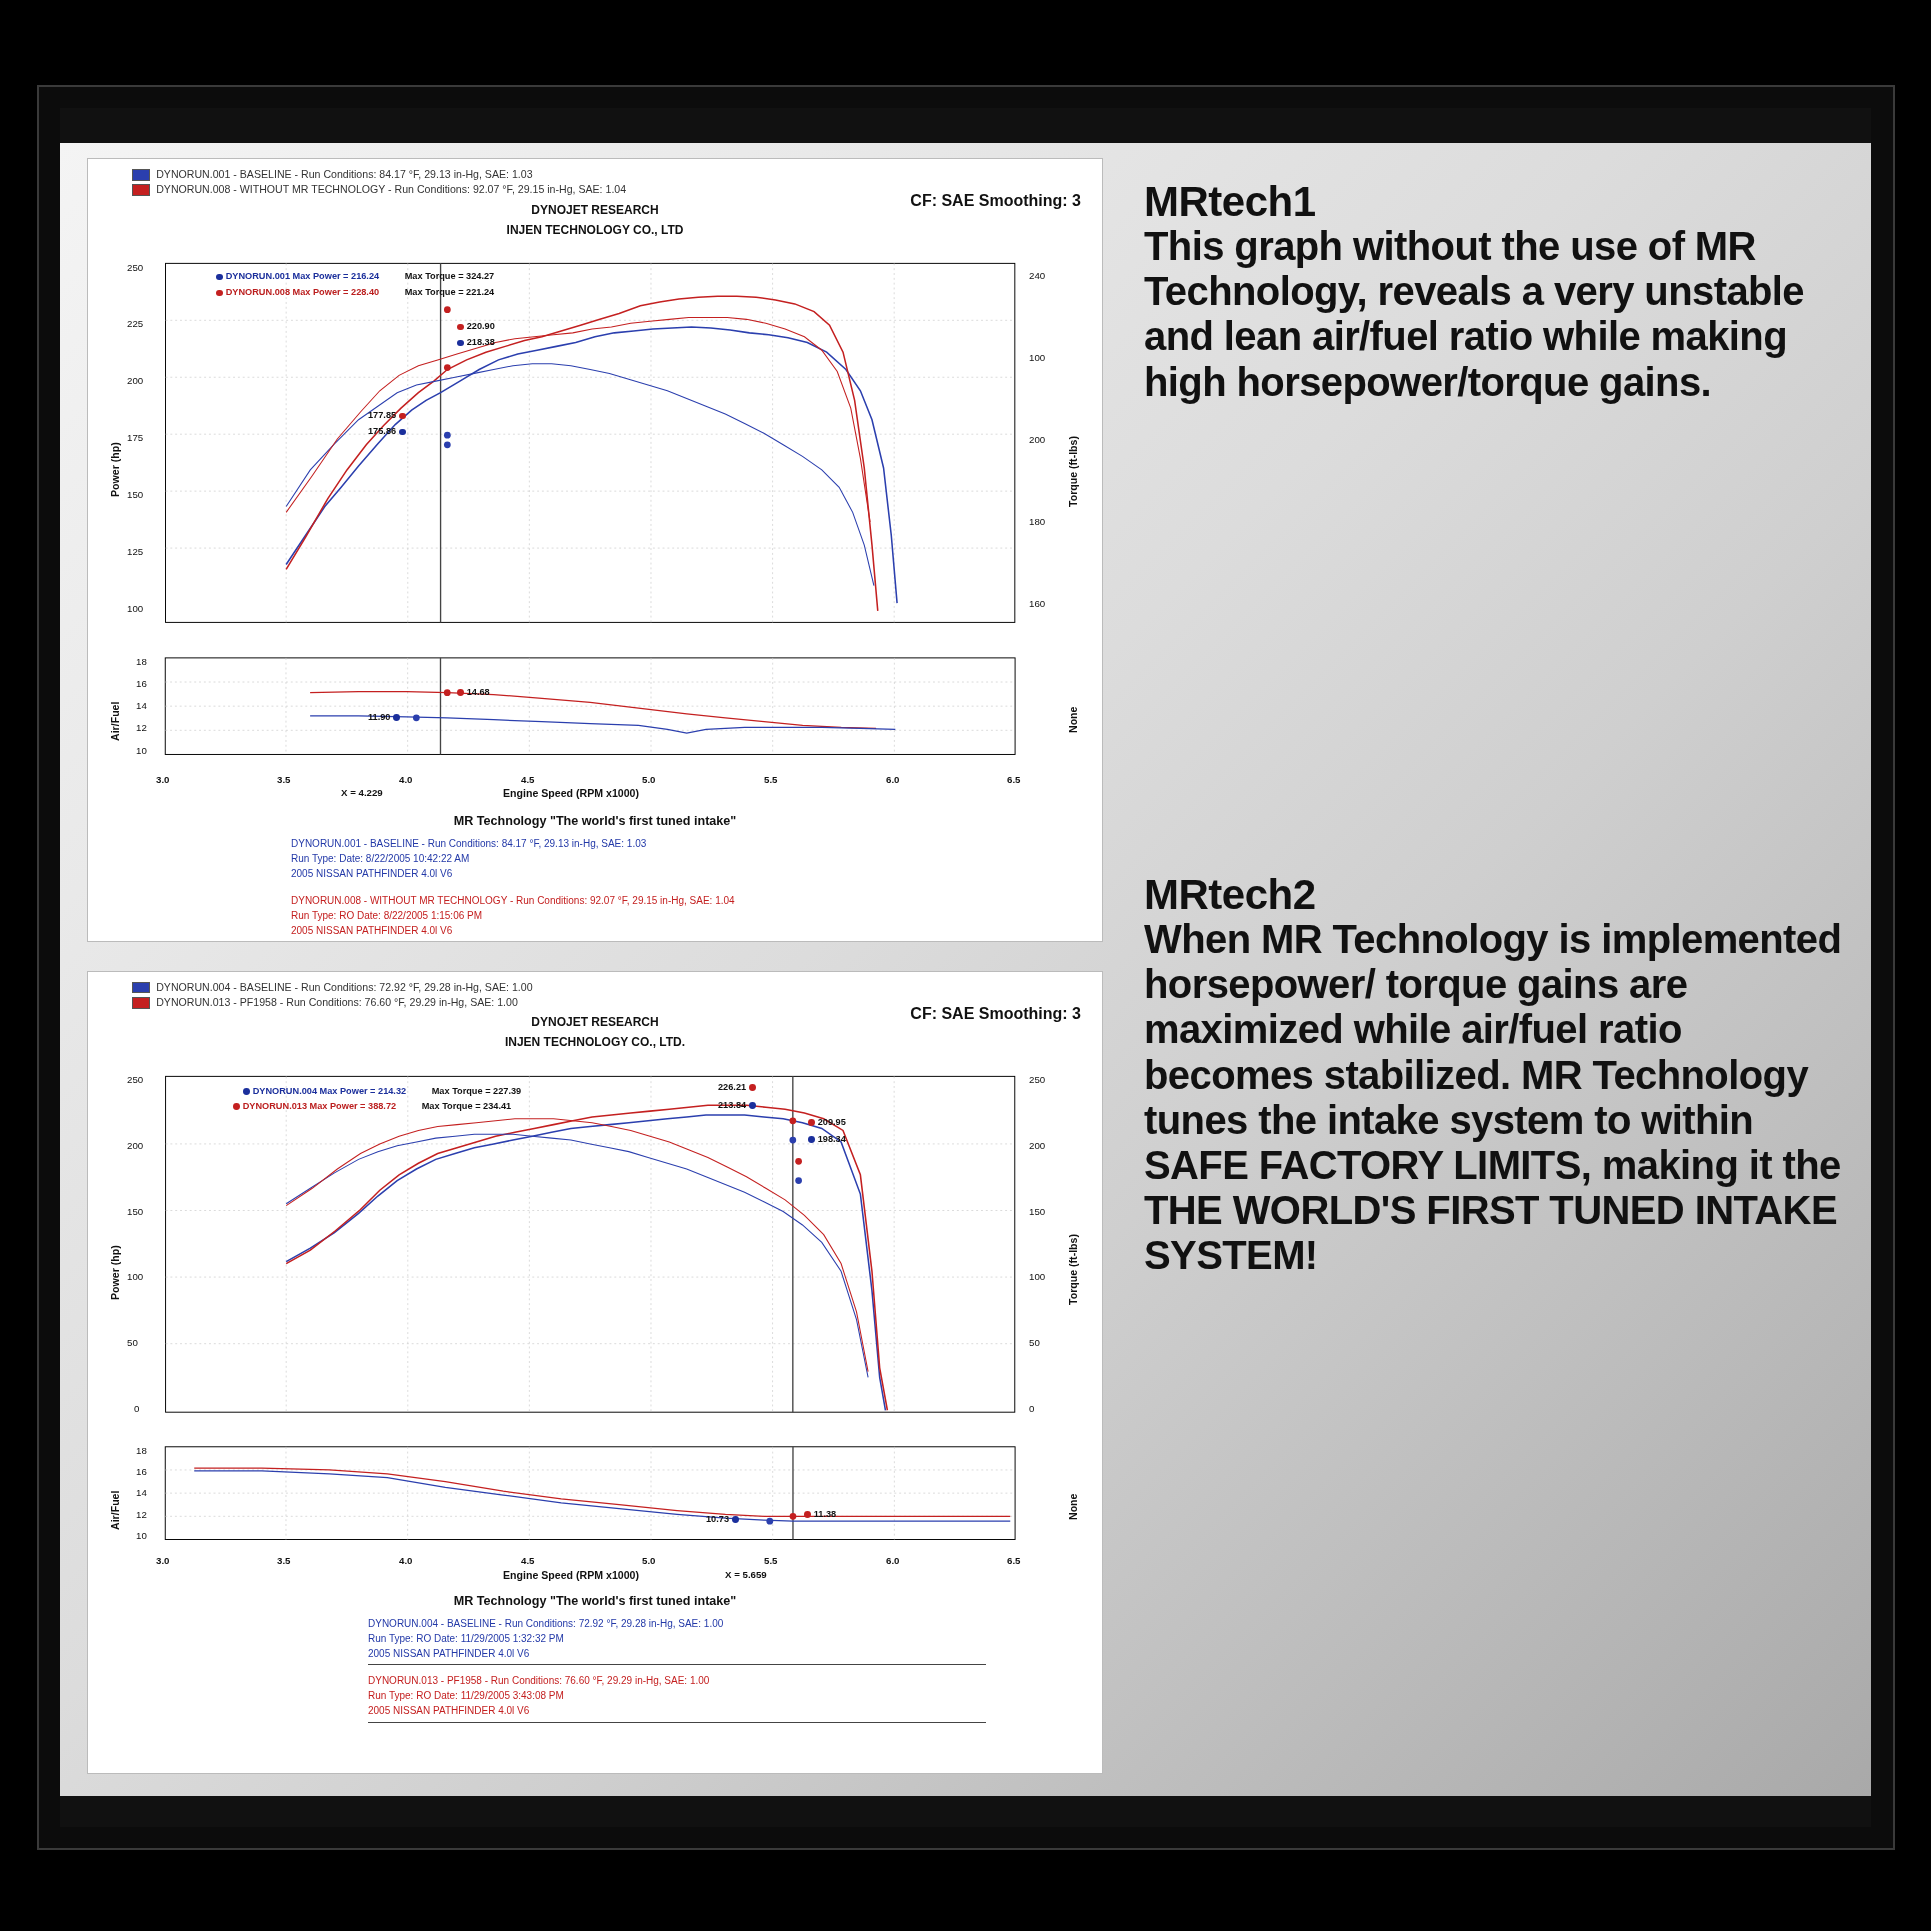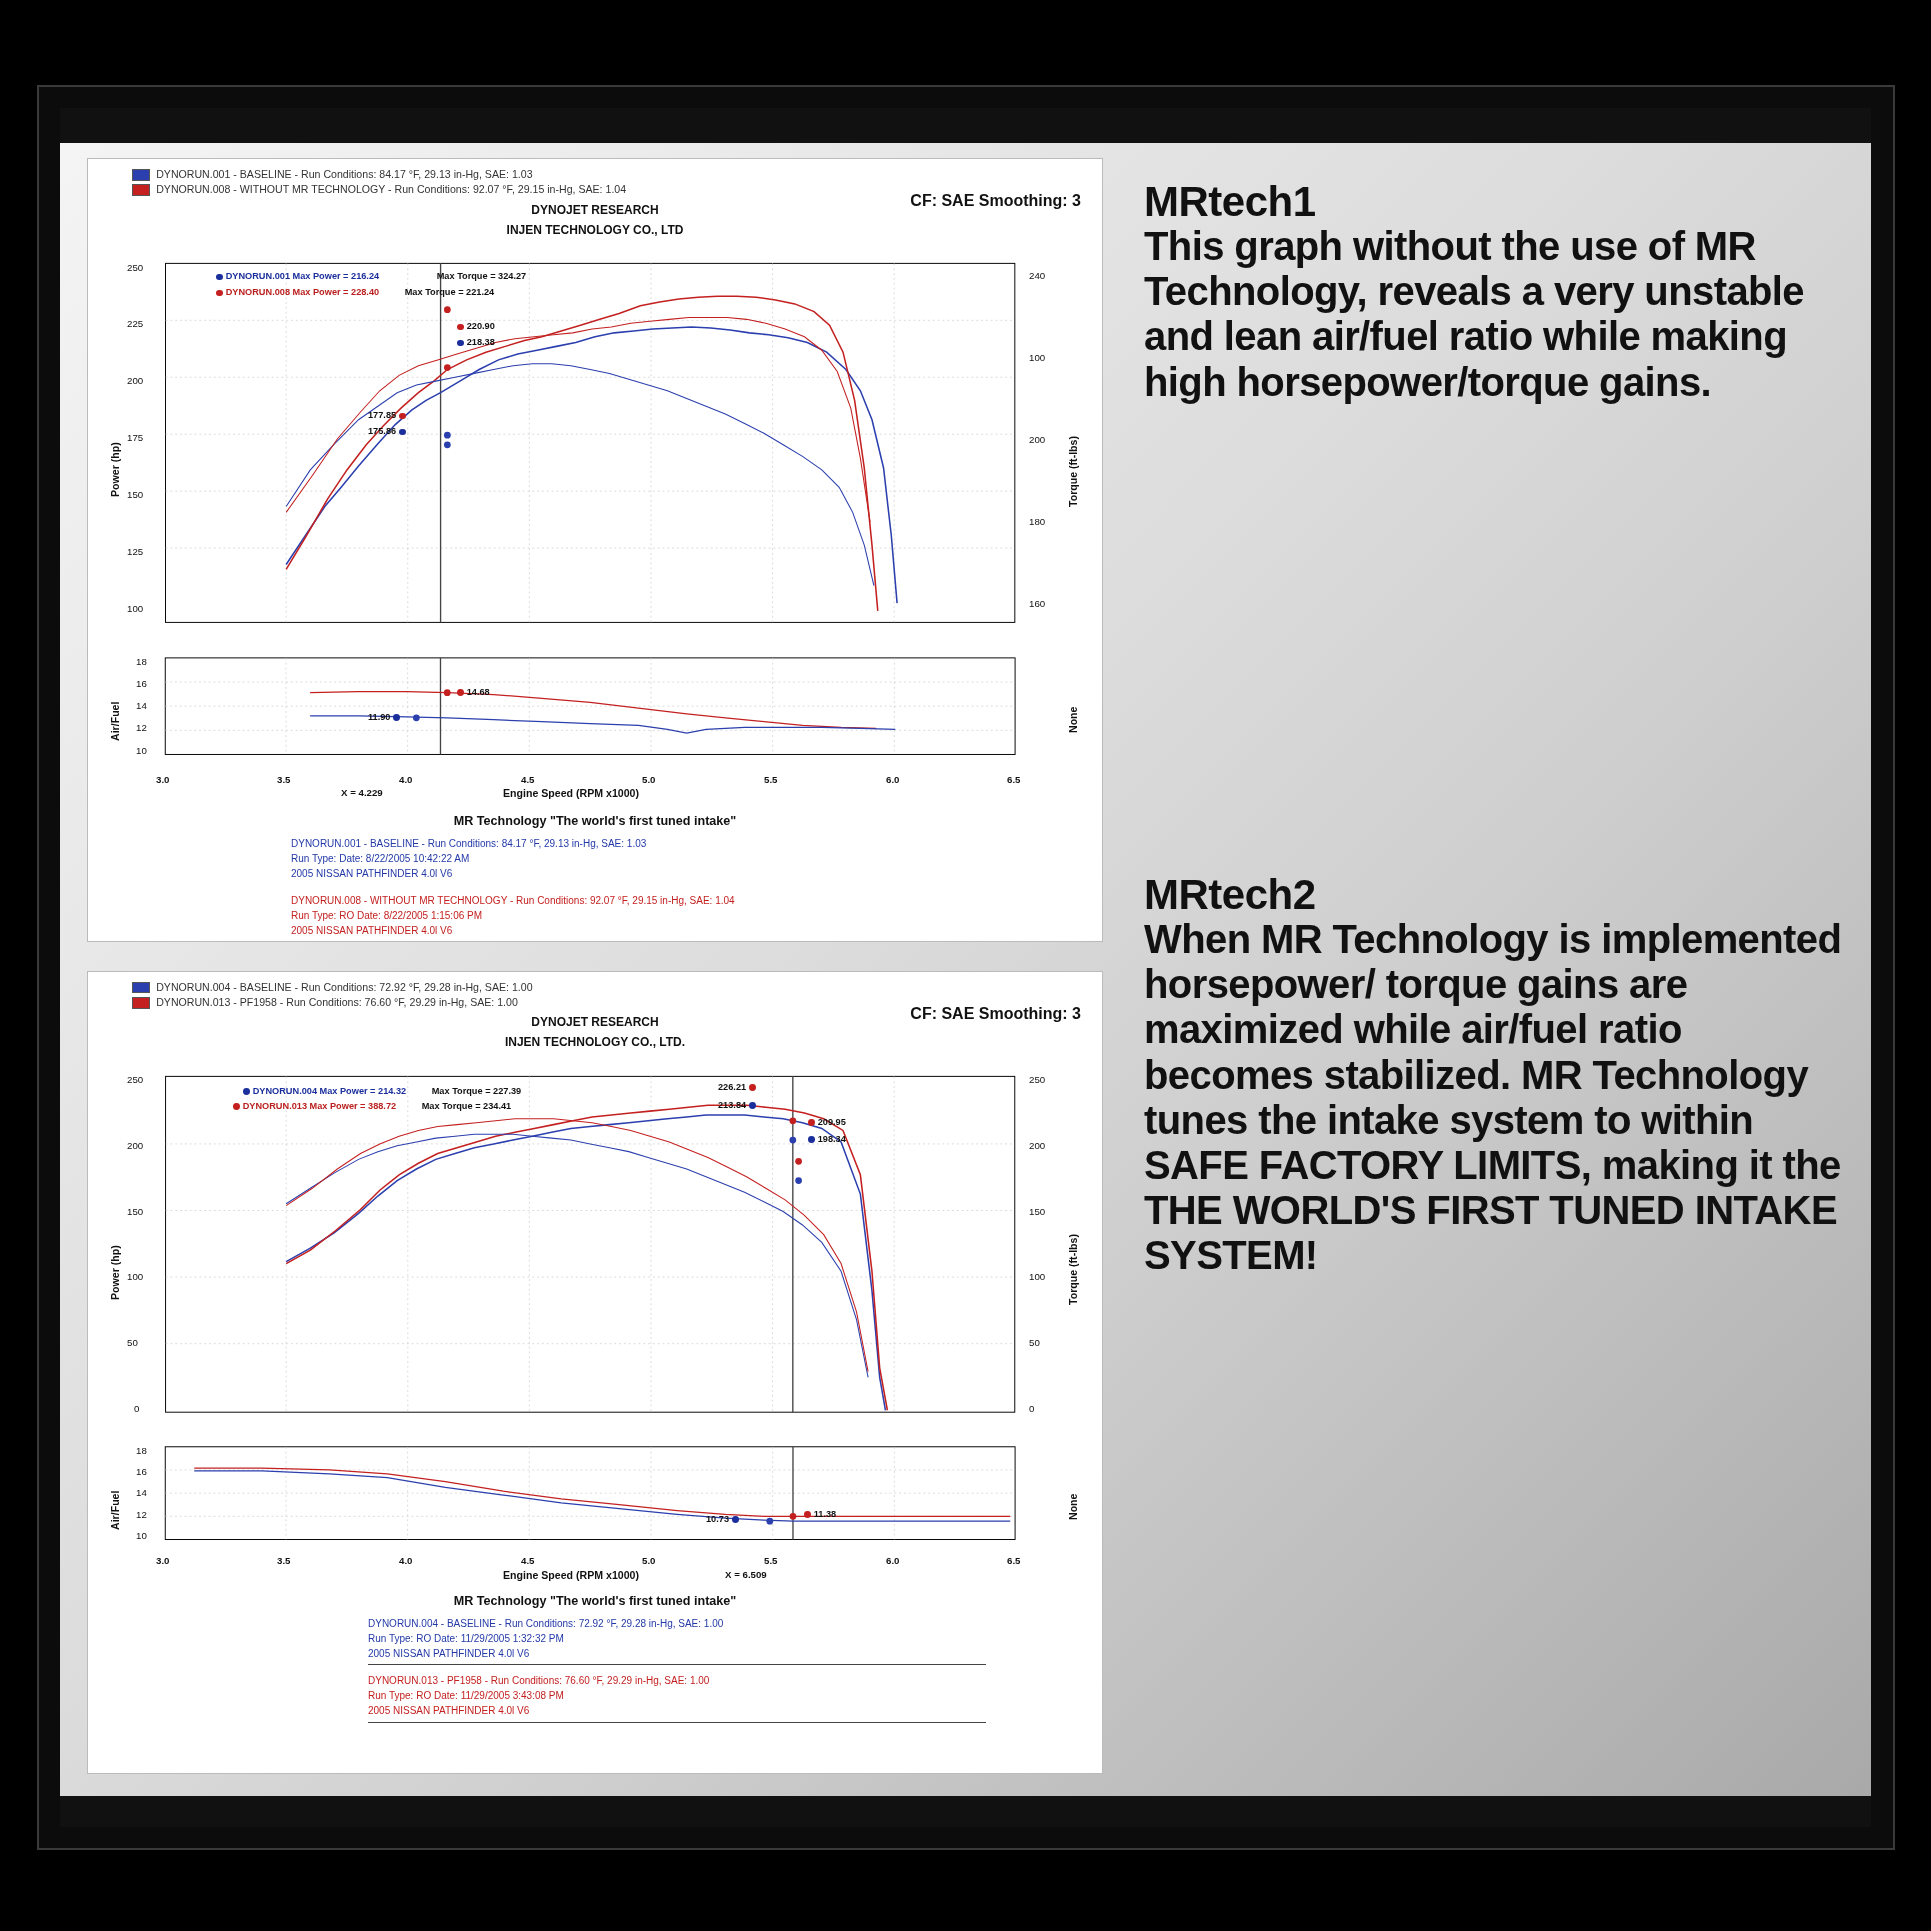--- a/index.html
+++ b/index.html
@@ -121,21 +121,21 @@
 
             <polyline fill="none" stroke="#c42020" stroke-width="1.1" points="205,276 232,238 258,200 282,172 302,150 322,134 342,124 362,118 382,112 402,106 422,100 442,96 462,94 482,92 502,90 522,86 542,84 562,80 582,78 602,76 622,74 642,74 662,74 682,76 702,80 722,86 742,94 760,108 776,130 790,168 800,220 810,286"></polyline>
             <circle cx="372" cy="126" r="3.5" fill="#c42020"></circle>
             <circle cx="372" cy="196" r="3.5" fill="#2b3fae"></circle>
             <circle cx="372" cy="206" r="3.5" fill="#2b3fae"></circle>
             <circle cx="372" cy="66" r="3.5" fill="#c42020"></circle>
           </svg>
 
           <div class="maxbox" style="left:128px;top:25px;color:#1b2f9c;">
             <span class="dot dot-b"></span><span>DYNORUN.001 Max Power = 216.24</span>
-            <span style="display:inline-block;width:23px;"></span><span style="color:#111;margin-left:32px;">Max Torque = 324.27</span>
+            <span style="display:inline-block;width:23px;"></span><span style="color:#111;">Max Torque = 324.27</span>
           </div>
           <div class="maxbox" style="left:128px;top:41px;color:#bb1e1e;">
             <span class="dot dot-r"></span><span>DYNORUN.008 Max Power = 228.40</span>
             <span style="display:inline-block;width:23px;"></span><span style="color:#111;">Max Torque = 221.24</span>
           </div>
 
           <div class="anno" style="left:369px;top:75px;color:#111;"><span class="dot dot-r"></span><span>220.90</span></div>
           <div class="anno" style="left:369px;top:91px;color:#111;"><span class="dot dot-b"></span><span>218.38</span></div>
           <div class="anno" style="left:280px;top:164px;color:#111;"><span>177.85</span><span class="dot dot-r" style="margin-left:2.9px;margin-right:0;"></span></div>
           <div class="anno" style="left:280px;top:180px;color:#111;"><span>175.86</span><span class="dot dot-b" style="margin-left:2.9px;margin-right:0;"></span></div>
@@ -315,21 +315,21 @@
         <div style="position:relative;height:27px;">
           <div class="xmark" style="left:68px;top:0;">3.0</div>
           <div class="xmark" style="left:189px;top:0;">3.5</div>
           <div class="xmark" style="left:311px;top:0;">4.0</div>
           <div class="xmark" style="left:433px;top:0;">4.5</div>
           <div class="xmark" style="left:554px;top:0;">5.0</div>
           <div class="xmark" style="left:676px;top:0;">5.5</div>
           <div class="xmark" style="left:798px;top:0;">6.0</div>
           <div class="xmark" style="left:919px;top:0;">6.5</div>
           <div class="xlabel" style="left:415px;top:13.5px;">Engine Speed (RPM x1000)</div>
-          <div class="xmark" style="left:637px;top:13.5px;">X = 6.509</div>
+          <div class="xmark" style="left:637px;top:13.5px;">X = 5.659</div>
         </div>
 
         <div class="tagline" style="margin-top:11.6px;">MR Technology "The world's first tuned intake"</div>
 
         <div style="margin:7.7px 0 0 280px;width:618px;">
           <div class="runinfo blue">DYNORUN.004 - BASELINE -  Run Conditions: 72.92 °F, 29.28 in-Hg, SAE: 1.00</div>
           <div class="runinfo blue">Run Type: RO  Date: 11/29/2005 1:32:32 PM</div>
           <div class="runinfo blue">2005 NISSAN PATHFINDER 4.0l V6</div>
           <div class="hr-line"></div>
           <div class="runinfo red">DYNORUN.013 - PF1958 -  Run Conditions: 76.60 °F, 29.29 in-Hg, SAE: 1.00</div>

